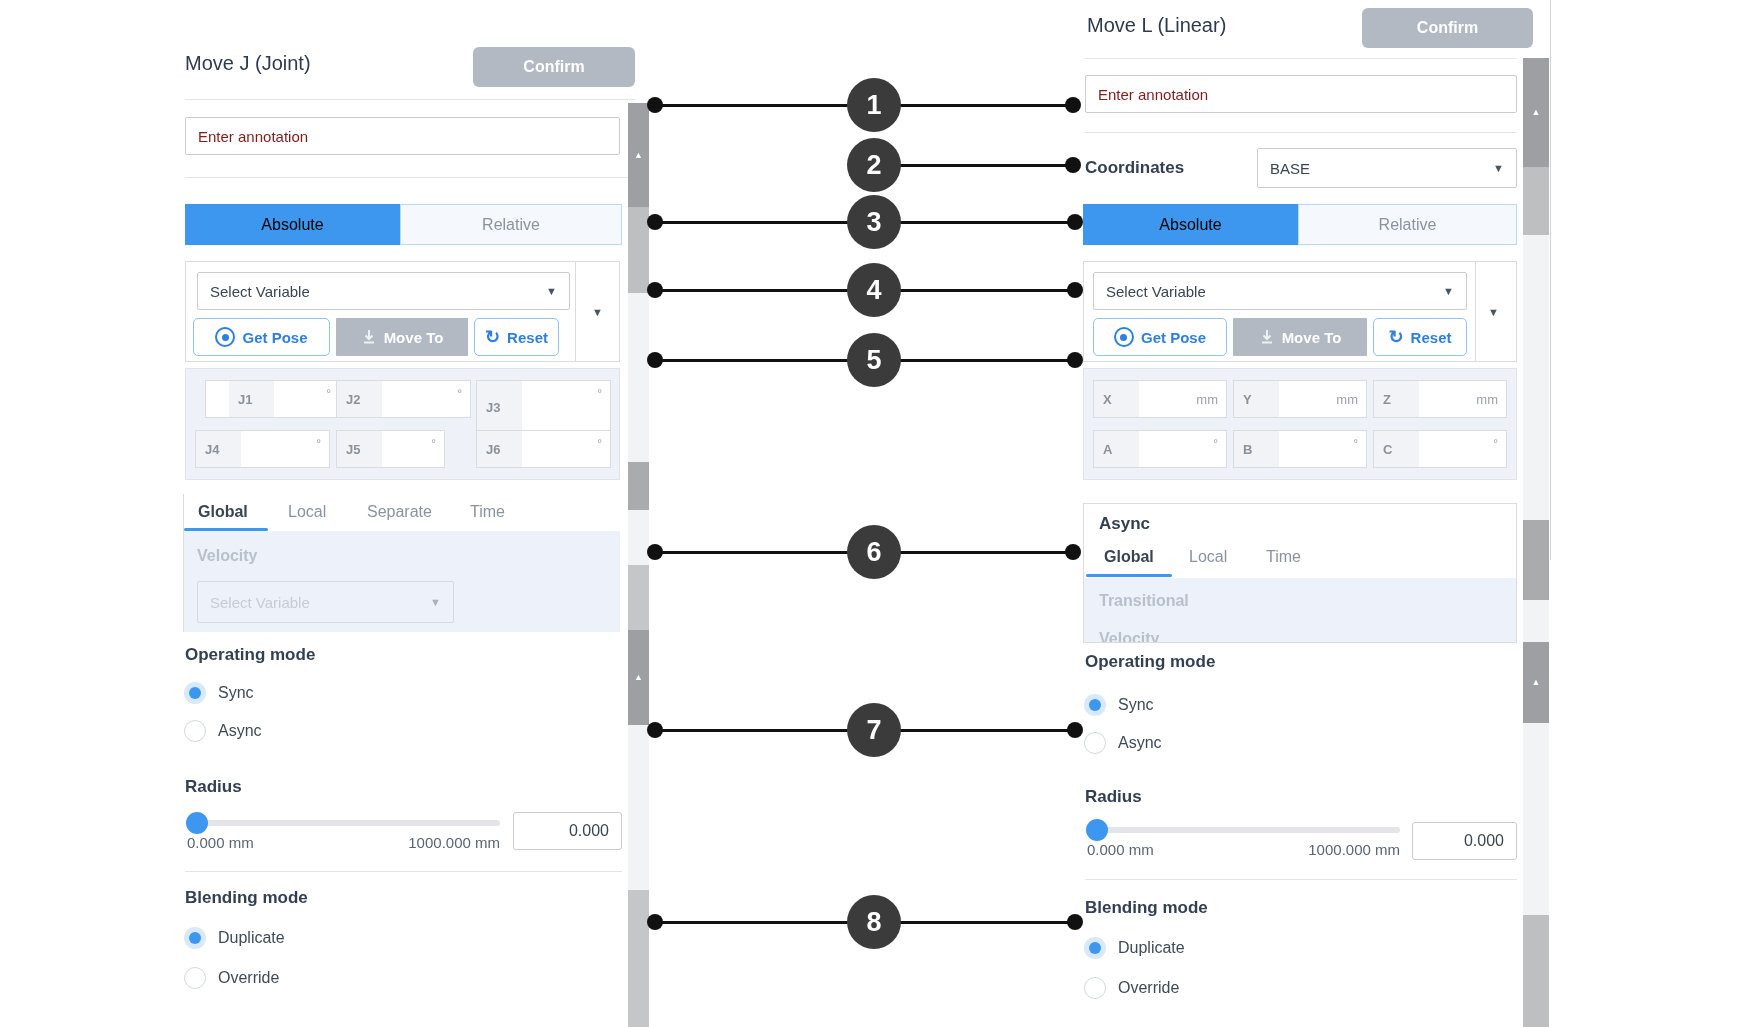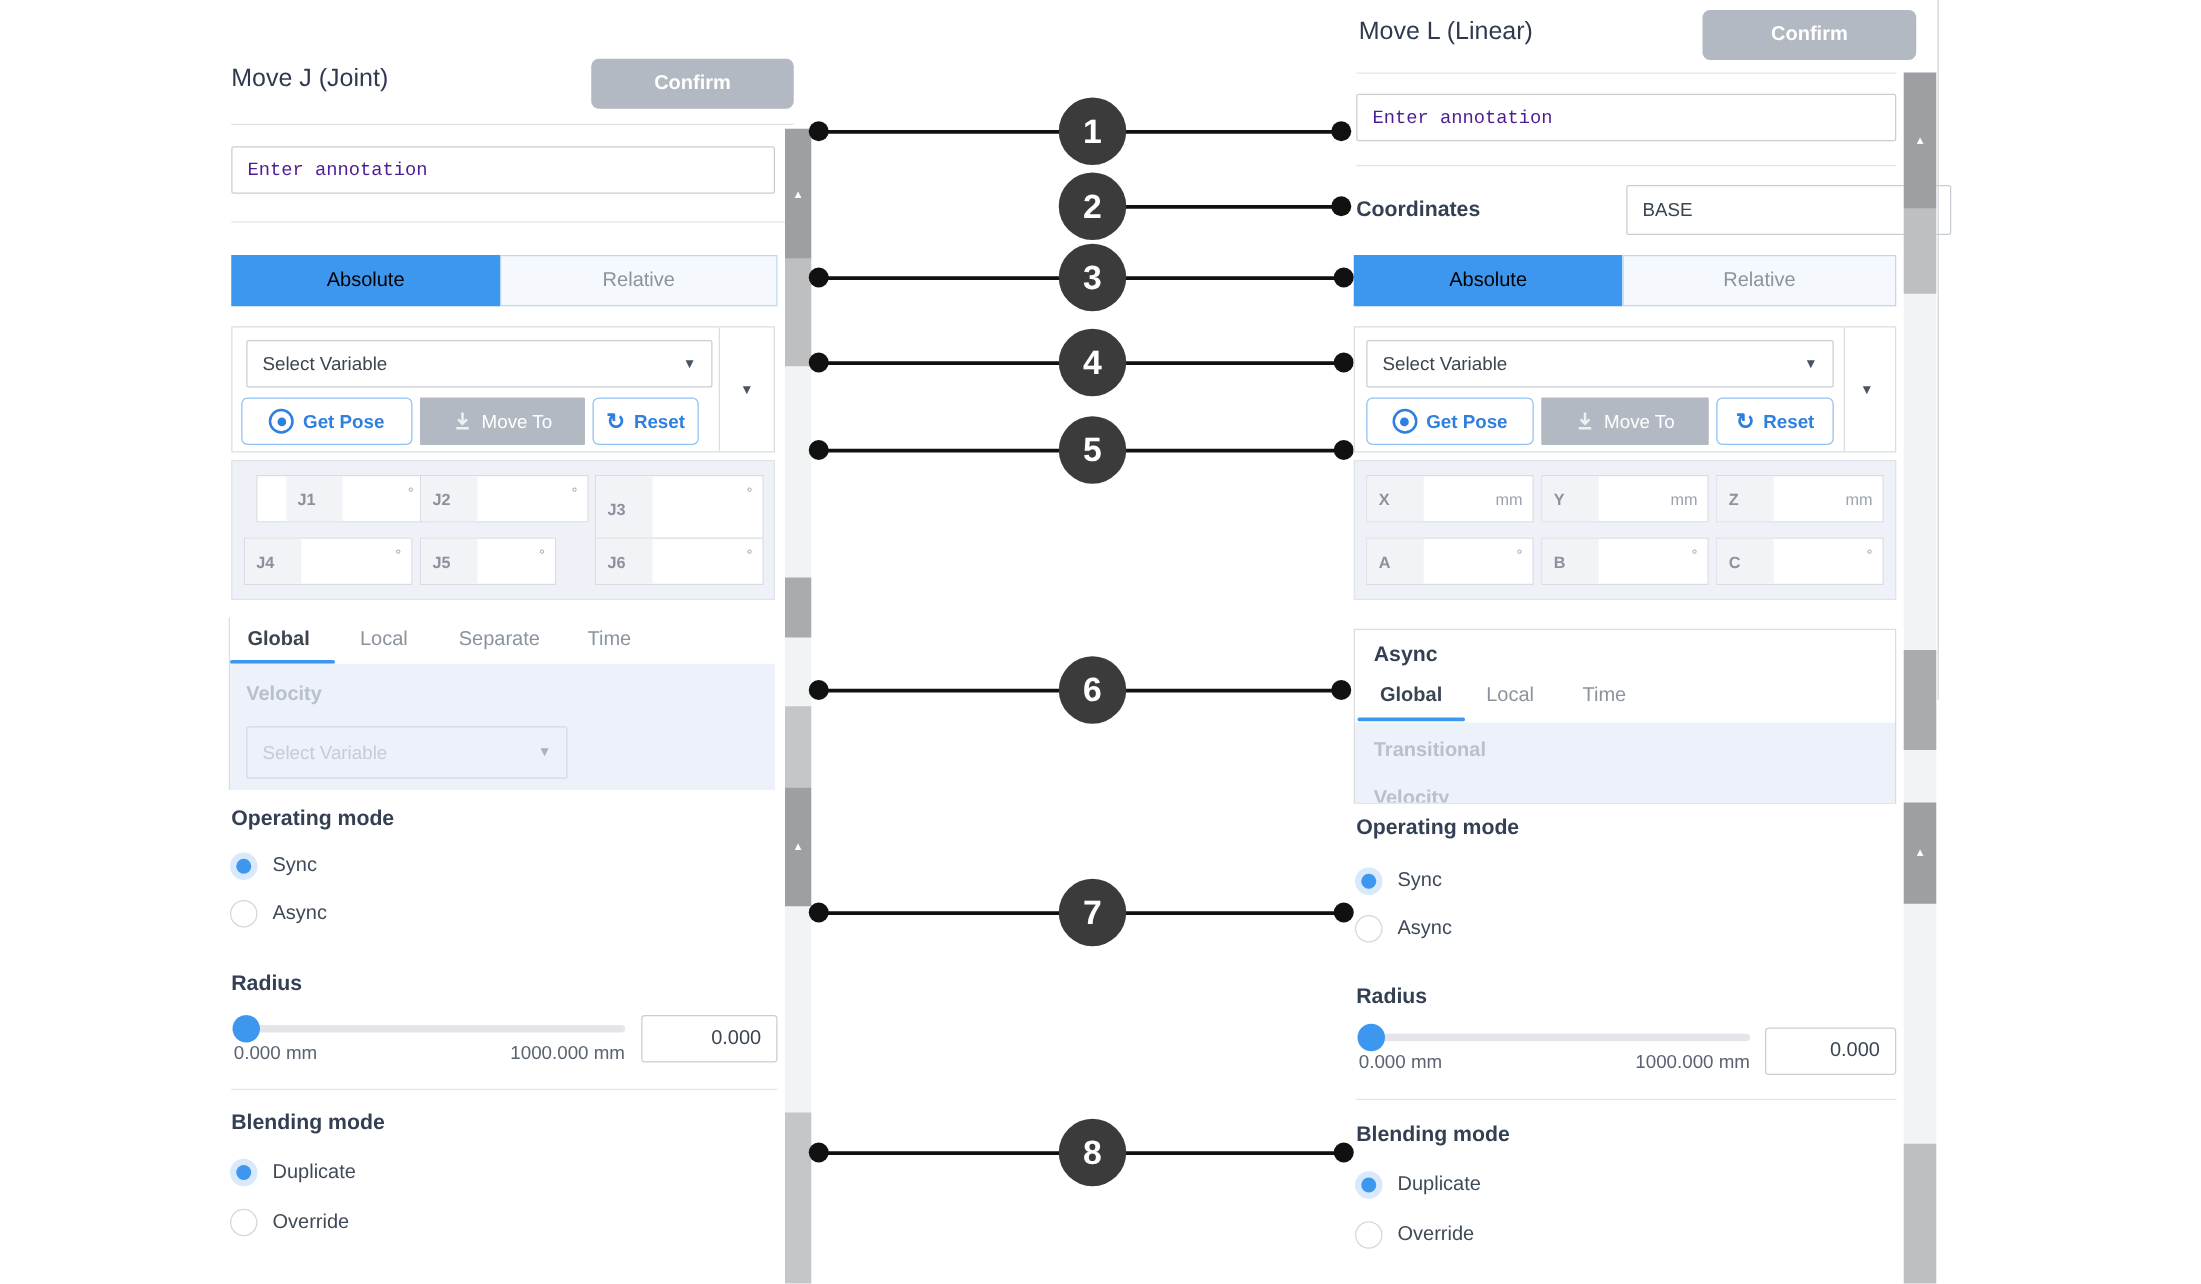--- a/index.html
+++ b/index.html
@@ -5,33 +5,33 @@
   html,body{margin:0;padding:0;background:#fff;}
   #canvas{position:relative;width:1761px;height:1027px;background:#fff;overflow:hidden;
           font-family:"Liberation Sans","DejaVu Sans",sans-serif;color:#333e50;}
   .abs{position:absolute;box-sizing:border-box;}
   .panel-title{font-size:20px;font-weight:normal;color:#2f3a4f;}
   .btn-confirm{background:#b2b9c2;color:#fff;font-size:16px;font-weight:bold;border:none;border-radius:6px;
                display:flex;align-items:center;justify-content:center;cursor:pointer;}
   .divider{background:#e2e5e9;height:1px;}
   .txt-input{background:#fff;border:1px solid #c9cdd3;border-radius:2px;font-size:15px;color:#333e50;
              padding:0 12px;display:flex;align-items:center;}
-  .txt-input .ph{color:#4c1d95;font-family:Liberation Mono, monospace;}
+  .txt-input .ph{color:#7f1d1d;}
   .tab-abs{background:#3e97ef;color:#000000;font-size:16px;display:flex;align-items:center;justify-content:center;cursor:pointer;text-align:right;}
   .tab-rel{background:#f5f9fe;border:1px solid #bcd9f3;color:#8a939e;font-size:16px;display:flex;align-items:center;justify-content:center;cursor:pointer;}
   .box{border:1px solid #d9dde2;background:#fff;}
   .dd{background:#fff;border:1px solid #c9cdd3;border-radius:2px;font-size:15px;color:#3a4552;
       display:flex;align-items:center;padding:0 12px;cursor:pointer;}
   .dd .caret{margin-left:auto;font-size:11px;color:#4a5461;}
   .dd.disabled{border-color:#d5dae0;background:transparent;color:#c6ccd4;}
   .dd.disabled .caret{color:#aab1bb;}
   .btn-outline-blue{background:#fff;border:1px solid #8fc1f2;border-radius:5px;color:#2e7fe0;
       font-size:15px;font-weight:bold;display:flex;align-items:center;justify-content:center;gap:7px;cursor:pointer;}
   .btn-gray{background:#b2b9c2;border:none;border-radius:1px;color:#fff;
-      font-size:15px;font-weight:normal;display:flex;align-items:center;justify-content:center;gap:7px;cursor:pointer;}
+      font-size:15px;font-weight:bold;display:flex;align-items:center;justify-content:center;gap:7px;cursor:pointer;}
   .fieldbox{background:#eef1f8;border:1px solid #dfe3ea;}
   .field{background:#fff;border:1px solid #d9dde2;display:flex;align-items:center;}
   .field .flabel{width:36px;align-self:stretch;background:#f1f3f6;color:#8b929d;font-size:13px;font-weight:bold;
       display:flex;align-items:center;padding-left:9px;}
   .field .funit{margin-left:auto;color:#9aa2ac;font-size:13px;padding-right:8px;}
   .field .funit.deg{font-size:12px;align-self:flex-start;padding-top:6px;}
   .stab{font-size:16px;color:#8a939e;cursor:pointer;}
   .stab.active{color:#3a4552;font-weight:bold;}
   .underline{background:#3e97ef;height:3px;border-radius:2px;}
   .softbg{background:#ecf1fa;}
@@ -218,21 +218,21 @@
   <div class="abs panel-title" style="left:1087px;top:14px;">Move L (Linear)</div>
   <button class="abs btn-confirm" style="left:1362px;top:8px;width:171px;height:40px;">Confirm</button>
   <div class="abs divider" style="left:1085px;top:58px;width:432px;"></div>
 
   <div class="abs txt-input" style="left:1085px;top:75px;width:432px;height:38px;">
     <span class="ph">Enter annotation</span>
   </div>
   <div class="abs divider" style="left:1085px;top:132px;width:432px;"></div>
 
   <div class="abs heading" style="left:1085px;top:158px;">Coordinates</div>
-  <div class="abs dd" style="left:1257px;top:148px;width:260px;height:40px;margin-left:44px;">
+  <div class="abs dd" style="left:1257px;top:148px;width:260px;height:40px;">
     <span>BASE</span>
     <span class="caret">▼</span>
   </div>
 
   <div class="abs tab-abs" style="left:1083px;top:204px;width:215px;height:41px;">Absolute</div>
   <div class="abs tab-rel" style="left:1298px;top:204px;width:219px;height:41px;">Relative</div>
 
   <div class="abs box" style="left:1083px;top:261px;width:434px;height:101px;"></div>
   <div class="abs vline" style="left:1475px;top:262px;height:99px;"></div>
   <div class="abs dd" style="left:1093px;top:272px;width:374px;height:38px;">

